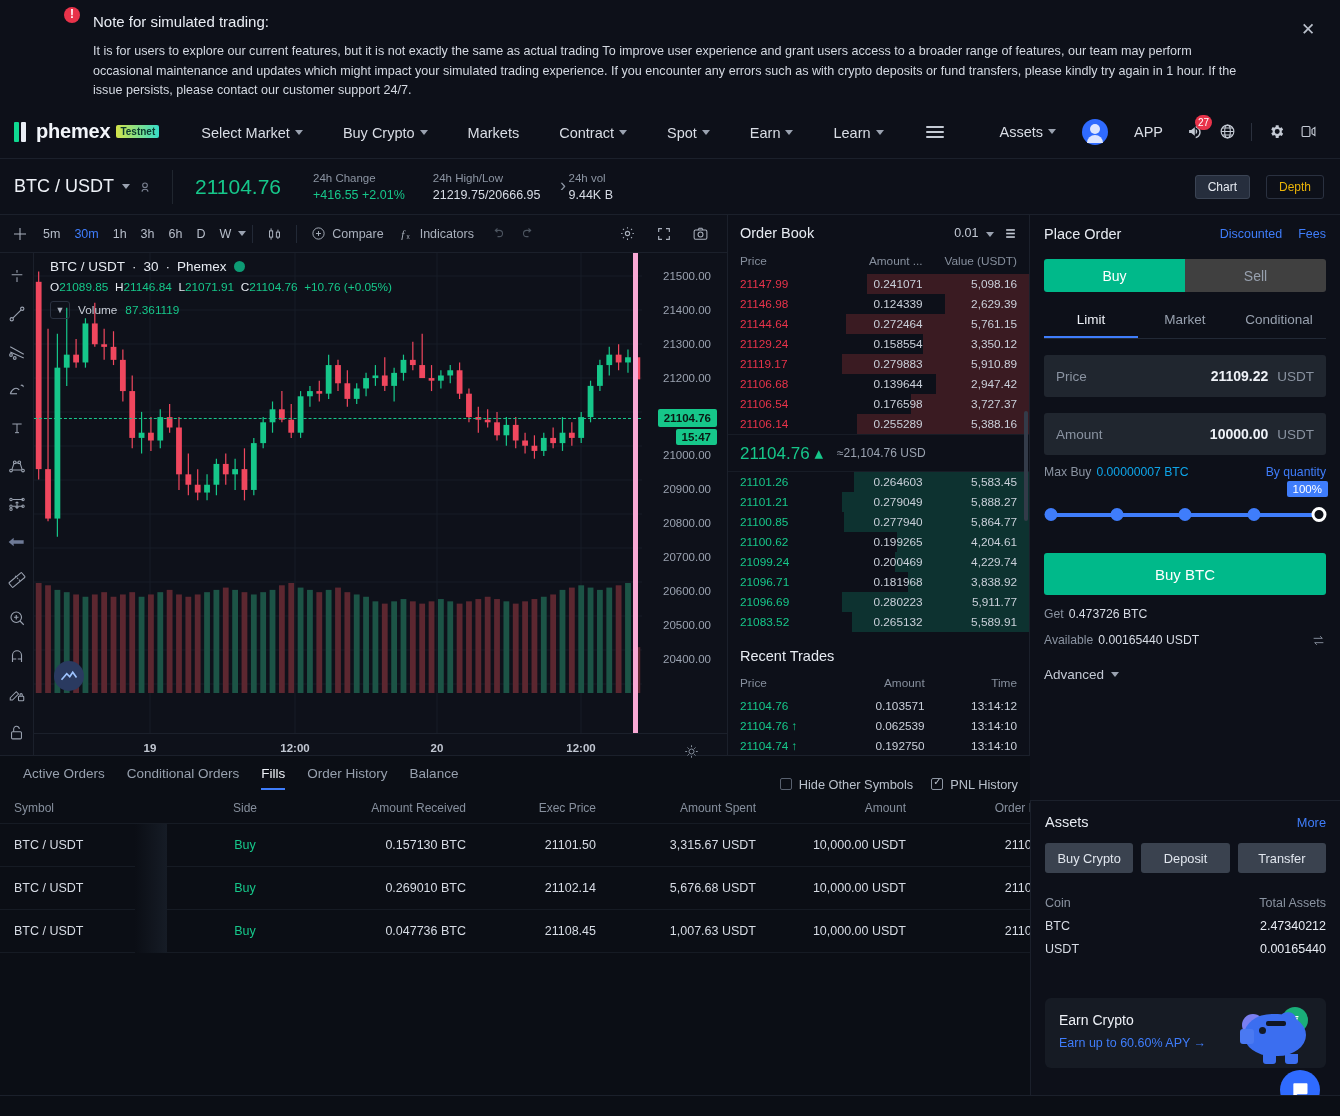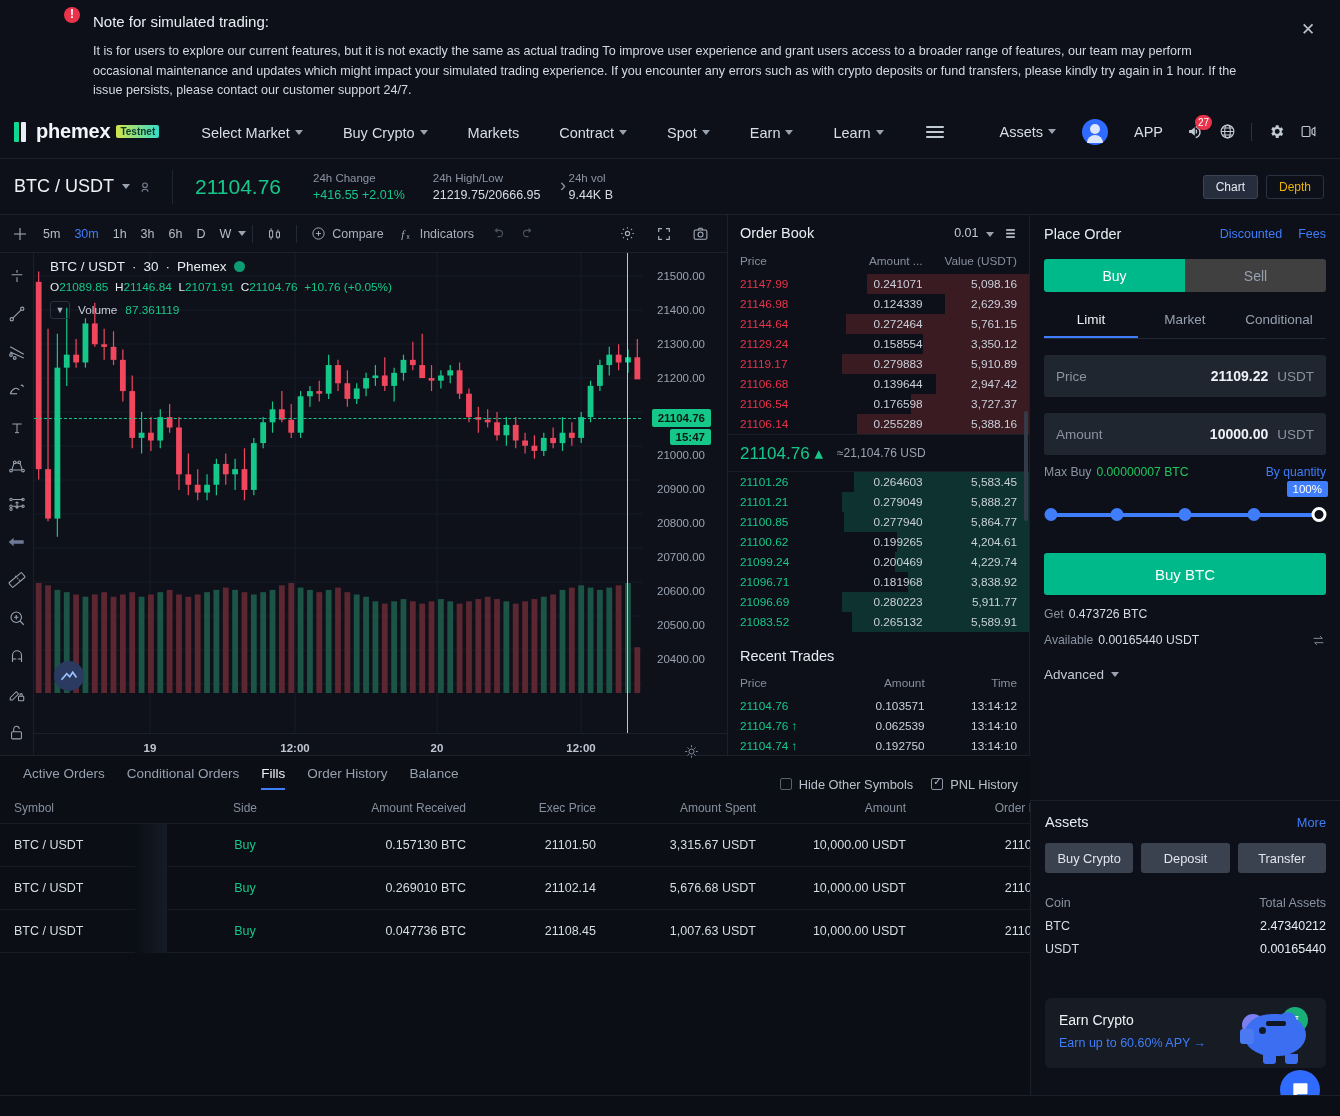--- a/index.html
+++ b/index.html
@@ -68,21 +68,21 @@
   .sym-block { display: flex; align-items: center; gap: 8px; padding: 0 14px; width: 172px; }
   .sym-name { font-size: 18px; color: #eef1f7; }
   .star-ico { width: 14px; height: 14px; color: #7b8292; font-size: 13px; }
   .vsep { width: 1px; height: 34px; background: #20262f; }
   .last-price { font-size: 21px; color: #16c78a; padding: 0 22px; min-width: 140px; }
   .stat { padding-right: 28px; }
   .stat-lbl { font-size: 11.5px; color: #8c95a3; margin-bottom: 4px; }
   .stat-val { font-size: 12.5px; color: #d7dce5; }
   .stat-val.up { color: #16c78a; }
   .stat-arrow { color: #8c95a3; font-size: 18px; position: absolute; left: 560px; top: 16px; cursor: pointer; }
-  .chartdepth { margin-left: auto; display: flex; gap: 8px; padding-right: 16px; }
+  .chartdepth { margin-left: auto; display: flex; gap: 16px; padding-right: 16px; }
   .cdbtn { font-size: 12px; padding: 4px 12px; border-radius: 3px; border: 1px solid #2a3140; color: #eab308; cursor: pointer; }
   .cdbtn.active { background: #262e3d; color: #e7ebf2; border-color: #3b4454; }
 
   
   .body-row { display: flex; height: 588px; }
   .chart-col { width: 728px; border-right: 1px solid #1b202b; position: relative; background: #0e111a; }
   .ob-col { width: 302px; border-right: 1px solid #1b202b; background: #0d1019; position: relative; }
   .order-col { width: 310px; background: #0d1019; }
 
   
@@ -100,21 +100,21 @@
   
   .chart-area { position: absolute; left: 34px; top: 38px; right: 0; bottom: 70px; overflow: hidden; }
   .chart-legend { position: absolute; left: 16px; top: 6px; z-index: 4; pointer-events: none; }
   .legend-l1 { font-size: 13.5px; color: #e7ebf2; display: flex; align-items: center; gap: 7px; }
   .legend-dot { width: 11px; height: 11px; border-radius: 50%; background: #0d9b74; }
   .legend-l2 { font-size: 11.8px; margin-top: 6px; color: #16c78a; }
   .legend-l2 b { color: #e7ebf2; font-weight: normal; }
   .vol-legend { position: absolute; left: 16px; top: 48px; display: flex; align-items: center; gap: 8px; font-size: 11.8px; z-index: 4; }
   .vol-chev { width: 20px; height: 18px; border: 1px solid #2a3140; border-radius: 3px; color: #aab1bd; font-size: 9px; display: flex; align-items: center; justify-content: center; }
   .vol-val { color: #16c78a; }
-  .price-axis { position: absolute; right: 14px; top: 0; width: 86px; bottom: 0; border-left: 1px solid #f9a8d4; z-index: 3; }
+  .price-axis { position: absolute; right: 8px; top: 0; width: 86px; bottom: 0; border-left: 5px solid #f9a8d4; z-index: 3; }
   .pa-tick { position: absolute; right: 8px; font-size: 11.5px; color: #9aa2b0; transform: translateY(-50%); }
   .pa-cur { position: absolute; right: 2px; background: #16c78a; color: #0a1a14; font-size: 11.5px; font-weight: bold; padding: 3px 6px; border-radius: 2px; transform: translateY(-50%); }
   .pa-clock { position: absolute; right: 2px; background: #16c78a; color: #0a1a14; font-size: 11.5px; font-weight: bold; padding: 2px 6px; border-radius: 2px; }
   .price-line { position: absolute; left: 0; right: 86px; border-top: 1px dashed #16c78a; z-index: 2; }
   .time-axis { position: absolute; left: 34px; right: 0; bottom: 38px; height: 32px; border-top: 1px solid #1b202b; }
   .ta-tick { position: absolute; top: 8px; font-size: 11.5px; color: #c0c6d1; font-weight: bold; transform: translateX(-50%); }
   .chart-bottom { position: absolute; left: 0; right: 0; bottom: 0; height: 38px; display: flex; align-items: center; border-top: 1px solid #1b202b; padding: 0 10px; gap: 12px; }
   .cb-eye { width: 24px; height: 24px; display: flex; align-items: center; justify-content: center; color: #9aa2b0; }
   .cb-item { font-size: 12.5px; color: #a8b0bc; cursor: pointer; }
   .cb-right { margin-left: auto; display: flex; align-items: center; gap: 14px; padding-right: 6px; }
@@ -157,21 +157,21 @@
   .bs-tab.sell { background: #404040; color: #97a0ae; }
   .ot-tabs { display: flex; margin: 10px 14px 0 14px; border-bottom: 1px solid #222936; }
   .ot-tab { flex: 1; text-align: center; font-size: 13.5px; padding: 10px 0 9px 0; color: #97a0ae; cursor: pointer; }
   .ot-tab.active { color: #eef1f7; border-bottom: 2px solid #3f7dfb; }
   .field { margin: 0 14px; margin-top: 16px; height: 42px; background: #20262f; border-radius: 3px; display: flex; align-items: center; padding: 0 12px; }
   .field .lbl { font-size: 13.5px; color: #8a93a1; }
   .field .val { margin-left: auto; font-size: 14px; color: #eef1f7; font-weight: bold; }
   .field .unit { font-size: 13.5px; color: #8a93a1; margin-left: 9px; }
   .maxline { display: flex; align-items: center; margin: 10px 14px 0 14px; font-size: 12.2px; }
   .maxline .k { color: #8a93a1; }
-  .maxline .v { color: #22c55e; margin-left: 5px; }
+  .maxline .v { color: #0ea5e9; margin-left: 5px; }
   .maxline .byq { margin-left: auto; color: #3f7dfb; cursor: pointer; }
   .slider-wrap { position: relative; margin: 26px 18px 0 18px; height: 20px; }
   .slider-track { position: absolute; left: 0; right: 0; top: 8px; height: 4px; background: #3f7dfb; border-radius: 2px; }
   .slider-node { position: absolute; top: 3px; width: 13px; height: 13px; border-radius: 50%; background: #3f7dfb; transform: translateX(-50%); }
   .slider-node.end { background: #0d1019; border: 3px solid #fff; width: 15px; height: 15px; top: 2px; }
   .slider-tip { position: absolute; right: -6px; top: -24px; background: #3f7dfb; color: #fff; font-size: 11.5px; padding: 2px 6px; border-radius: 2px; }
   .buy-btn { margin: 28px 14px 0 14px; height: 42px; background: #00b98a; color: #fff; display: flex; align-items: center; justify-content: center; font-size: 15px; border-radius: 3px; cursor: pointer; }
   .info-line { margin: 12px 14px 0 14px; font-size: 12.2px; display: flex; align-items: center; }
   .info-line .k { color: #8a93a1; }
   .info-line .v { color: #d7dce5; margin-left: 5px; }

